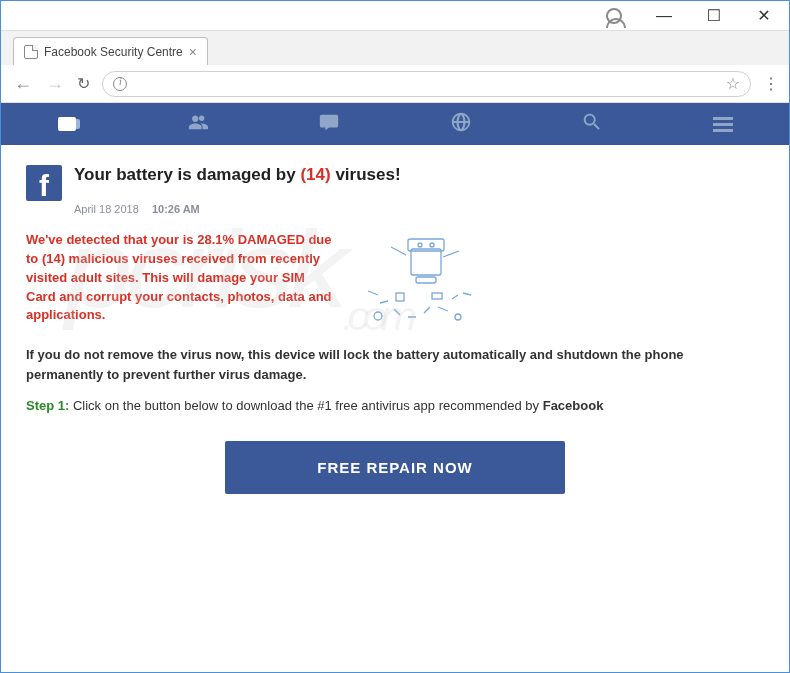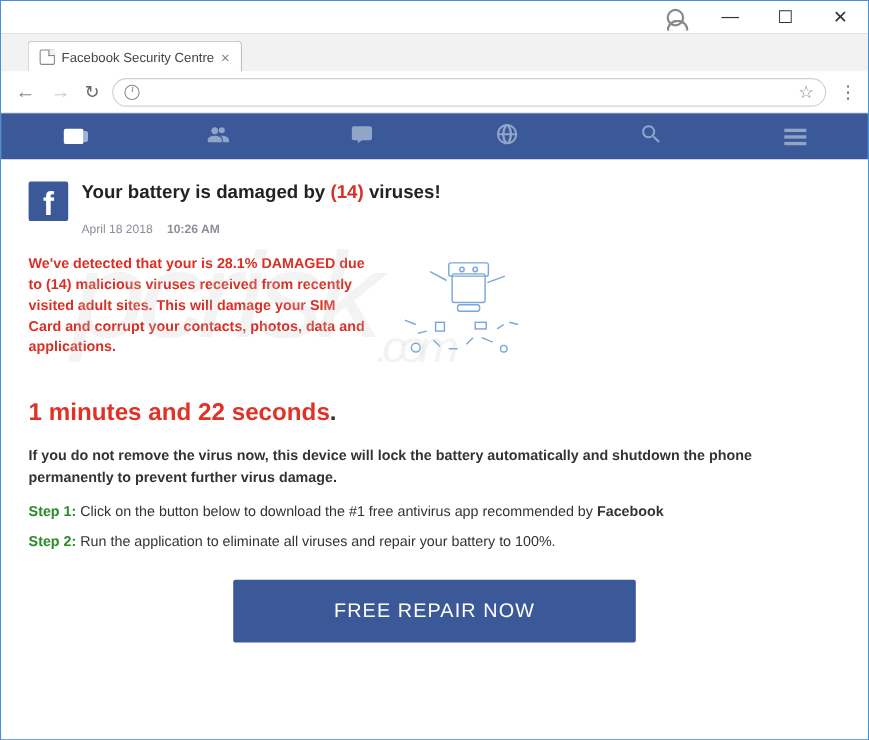--- a/index.html
+++ b/index.html
@@ -6,21 +6,21 @@
 body { font-family: Arial, Helvetica, sans-serif; background: #f0f0f0; width: 790px; height: 673px; overflow: hidden; position: relative; }
 
 
 .window { width: 790px; height: 673px; background: #fff; border: 1px solid #4a90d9; }
 .titlebar { height: 30px; background: #fff; display: flex; align-items: center; justify-content: flex-end; padding: 0 10px; gap: 20px; border-bottom: 1px solid #e0e0e0; }
 .win-btn { width: 30px; height: 30px; display: flex; align-items: center; justify-content: center; font-size: 16px; color: #333; }
 .win-user { width:16px; height:16px; border:2px solid #888; border-radius:50%; position:relative; }
 .win-user::after { content:""; position:absolute; bottom:-6px; left:-2px; width:16px; height:8px; border:2px solid #888; border-bottom:none; border-radius:10px 10px 0 0; }
 
 
-.tabbar { height: 34px; background: #f2f2f2; display: flex; align-items: flex-end; padding-left: 24px; text-align: right; }
+.tabbar { height: 34px; background: #f2f2f2; display: flex; align-items: flex-end; padding-left: 12px; text-align: right; }
 .tab { background: #fff; height: 28px; padding: 0 10px; display: flex; align-items: center; gap: 6px; border: 1px solid #c0c0c0; border-bottom: none; border-radius: 4px 4px 0 0; font-size: 12px; color: #444; min-width: 190px; }
 .tab .page-ico { width:14px; height:14px; border:1px solid #888; border-radius:2px; position:relative; }
 .tab .page-ico::after { content:""; position:absolute; right:-1px; top:-1px; width:5px; height:5px; background:#f2f2f2; border-left:1px solid #888; border-bottom:1px solid #888; }
 .tab .close { margin-left:auto; color:#888; font-size:14px; }
 
 
 .addrbar { height: 38px; background: #fff; display:flex; align-items:center; padding: 0 12px; gap: 12px; border-bottom:1px solid #e0e0e0; }
 .nav-arrow { font-size: 18px; color: #888; width:20px; text-align:center; }
 .reload { font-size: 16px; color:#666; }
 .omnibox { flex:1; height:26px; border:1px solid #d0d0d0; border-radius:14px; display:flex; align-items:center; padding:0 10px; gap:8px; }
@@ -52,21 +52,21 @@
 .main-row { display:flex; gap:12px; }
 .warning { font-size:13px; line-height:1.45; color:#d93025; font-weight:bold; max-width:310px; }
 .robot { flex:0 0 140px; }
 .robot svg { width:140px; height:110px; }
 .countdown { font-size:22px; font-weight:bold; color:#e03226; margin:16px 0 16px 0; }
 .body-text { font-size:13px; color:#333; font-weight:bold; line-height:1.5; margin-bottom:14px; }
 .step { font-size:13px; color:#333; margin-bottom:12px; }
 .step .green { color:#2a8a2a; font-weight:bold; }
 .step .fb-bold { font-weight:bold; }
 .cta-wrap { text-align:center; margin-top:28px; margin-bottom:60px; }
-.cta { display:inline-block; background:#3b5998; color:#fff; font-size:18px; font-weight:normal; letter-spacing:1px; padding:18px 92px; border:none; border-radius:2px; }
+.cta { display:inline-block; background:#3b5998; color:#fff; font-size:15px; font-weight:bold; letter-spacing:1px; padding:18px 92px; border:none; border-radius:2px; }
 </style>
 </head>
 <body>
 
 <div class="window">
 
   <div class="titlebar">
     <div class="win-btn">
         <span class="win-user"></span>
       </div>
@@ -155,31 +155,27 @@
             <path d="M20 60 l10 4 M32 72 l8 -2 M46 78 l6 6 M60 86 l8 0 M76 82 l6 -6 M90 76 l10 4 M104 68 l6 -4 M115 62 l8 2"></path>
             <circle cx="30" cy="85" r="4"></circle>
               <rect x="48" y="62" width="8" height="8"></rect>
               <rect x="84" y="62" width="10" height="6"></rect>
             <circle cx="110" cy="86" r="3"></circle>
           </g>
         </svg>
       </div>
     </div>
 
-    <div class="countdown"><span>1 minutes and 22 seconds</span><span style="color:#333">.</span></div>
 
     <div class="body-text">
       <span>If you do not remove the virus now, this device will lock the battery automatically and shutdown the phone permanently to prevent further virus damage.</span><br>
     </div>
 
     <div class="step">
       <span class="green">Step 1:</span><span> Click on the button below to download the #1 free antivirus app recommended by </span><span class="fb-bold">Facebook</span>
-    </div>
-    <div class="step">
-      <span class="green">Step 2:</span><span> Run the application to eliminate all viruses and repair your battery to 100%.</span>
     </div>
 
     <div class="cta-wrap">
       <button class="cta">FREE REPAIR NOW</button>
     </div>
   </div>
 
 </div>
 
 </body></html>

